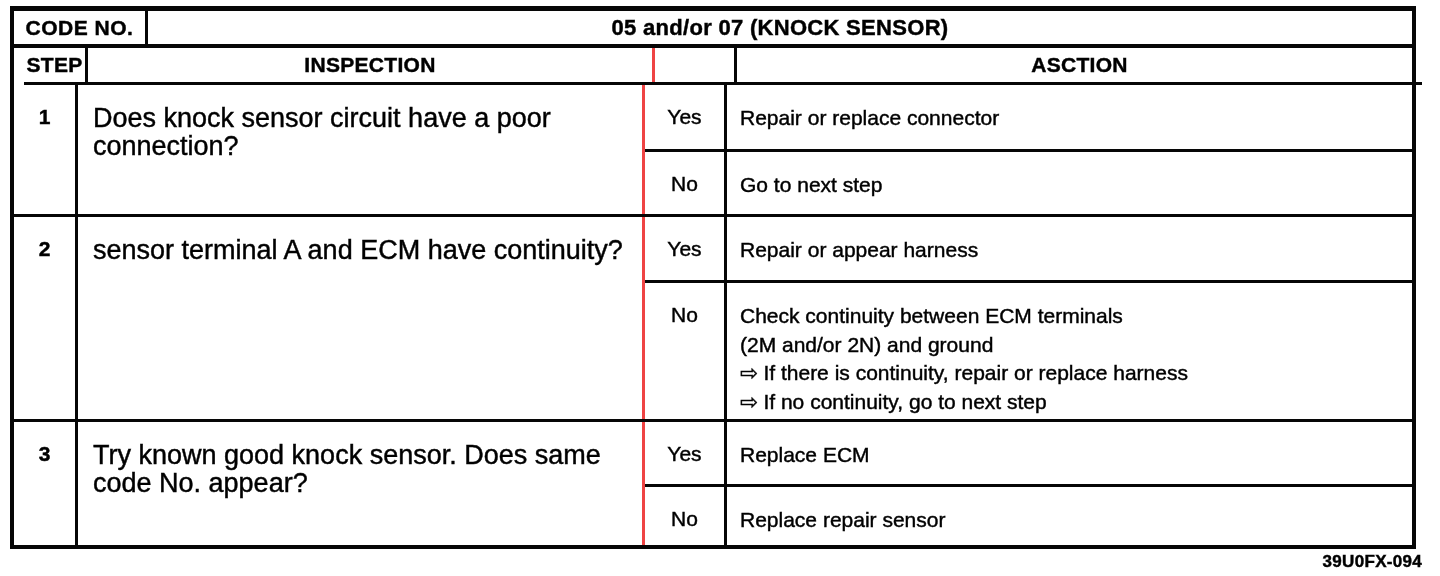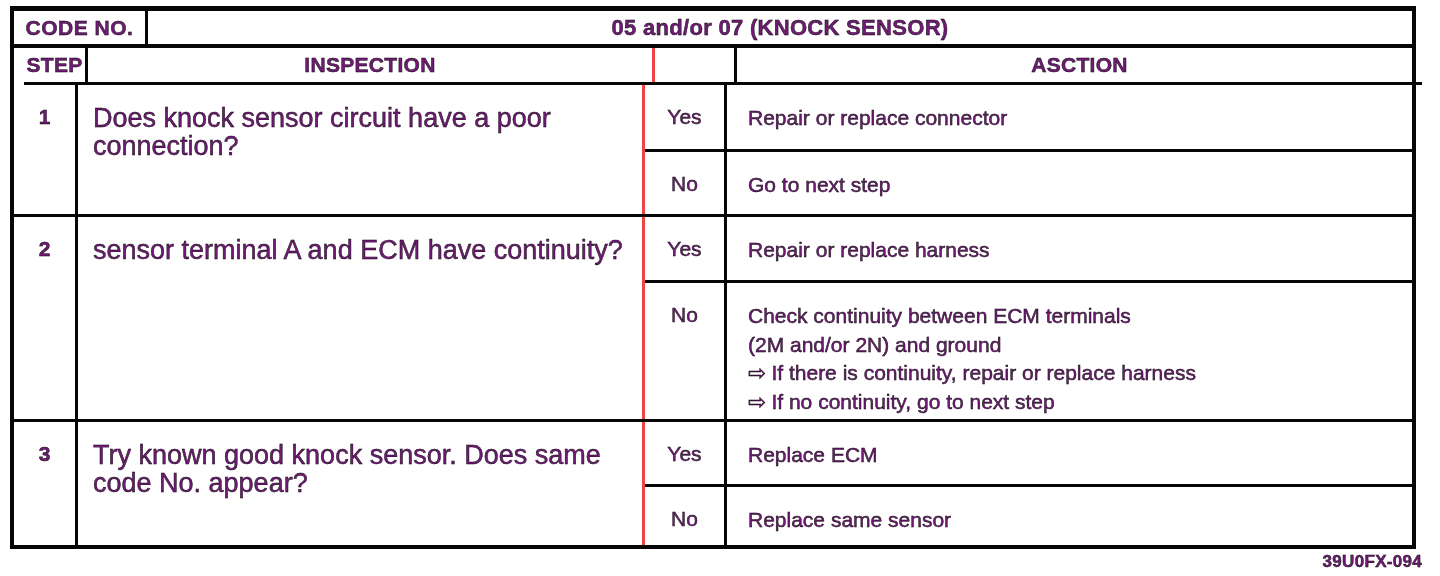--- a/index.html
+++ b/index.html
@@ -3,21 +3,21 @@
 <meta charset="utf-8">
 <style>
   * { margin: 0; padding: 0; box-sizing: border-box; }
   html, body { background: #fff; }
   .page {
     position: relative;
     width: 1440px;
     height: 576px;
     background: #fff;
     font-family: "Liberation Sans", "DejaVu Sans", sans-serif;
-    color: #701a75;
+    color: #000000;
     overflow: hidden;
   }
   .page * { -webkit-text-stroke: 0.45px #060606; }
 
   .ts-table {
     position: absolute;
     left: 10px;
     top: 6px;
     width: 1406px;
     height: 543px;
@@ -77,21 +77,20 @@
   .answer {
     display: flex; justify-content: center;
     padding-top: 20px;
     font-size: 21px;
     text-align: right;
   }
   .action {
     padding: 19px 10px 0 13px;
     font-size: 21px;
     line-height: 28.5px;
-    margin-left: 8px;
   }
 
   
   .h-r1a { height: 67px; } .h-r1b { height: 62px; }
   .h-r2a { height: 66px; } .h-r2b { height: 136px; }
   .h-r3a { height: 65px; } .h-r3b { height: 58px; }
   .row-h1 { height: 132px; }
   .row-h2 { height: 205px; }
   .row-h3 { height: 123px; }
 
@@ -146,21 +145,21 @@
 
     <div class="row step-row row-h2">
       <div class="col-step stepnum">2</div>
       <div class="col-insp insp">
         <div>sensor terminal A and ECM have continuity?</div>
       </div>
       <div class="branches">
         <div class="branch divided h-r2a">
           <div class="col-yn answer">Yes</div>
           <div class="col-act action">
-            <div>Repair or replace harness</div>
+            <div>Repair or appear harness</div>
           </div>
         </div>
         <div class="branch h-r2b">
           <div class="col-yn answer">No</div>
           <div class="col-act action">
             <div>Check continuity between ECM terminals</div>
             <div>(2M and/or 2N) and ground</div>
             <div>⇨ If there is continuity, repair or replace harness</div>
             <div>⇨ If no continuity, go to next step</div>
           </div>
@@ -177,21 +176,21 @@
       <div class="branches">
         <div class="branch divided h-r3a">
           <div class="col-yn answer">Yes</div>
           <div class="col-act action">
             <div>Replace ECM</div>
           </div>
         </div>
         <div class="branch h-r3b">
           <div class="col-yn answer">No</div>
           <div class="col-act action">
-            <div>Replace same sensor</div>
+            <div>Replace repair sensor</div>
           </div>
         </div>
       </div>
     </div>
 
   </div>
 
   <div class="figcode">39U0FX-094</div>
 </div>
 

